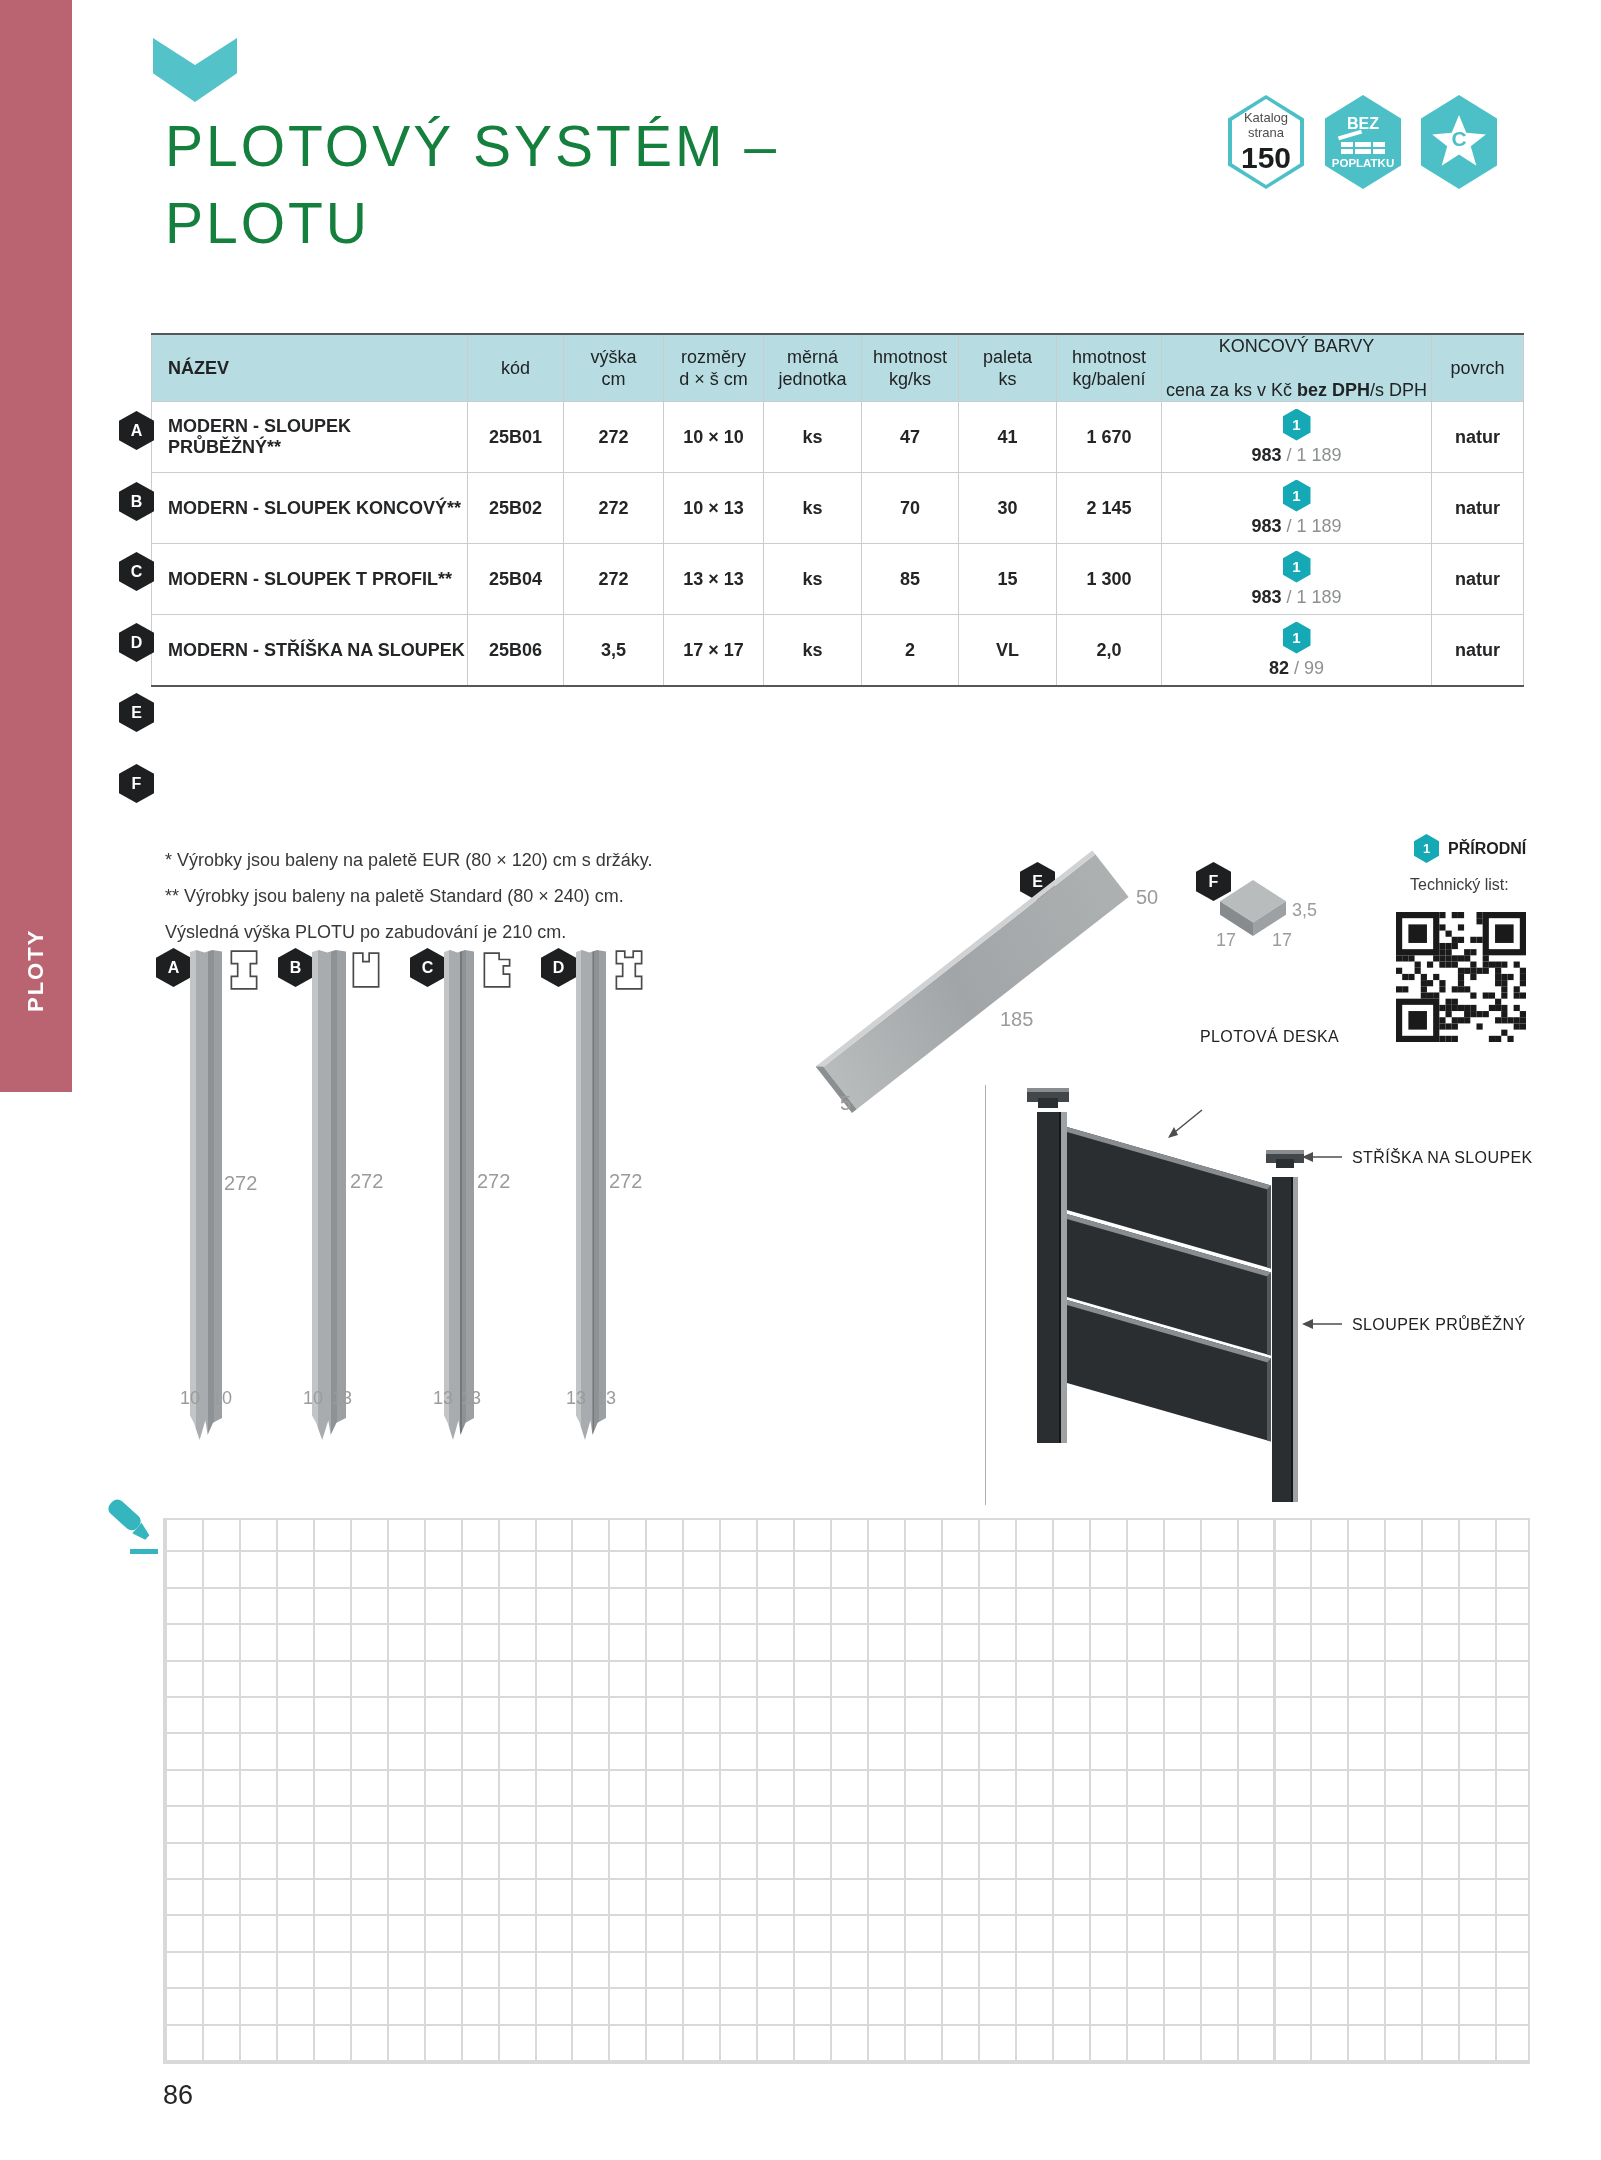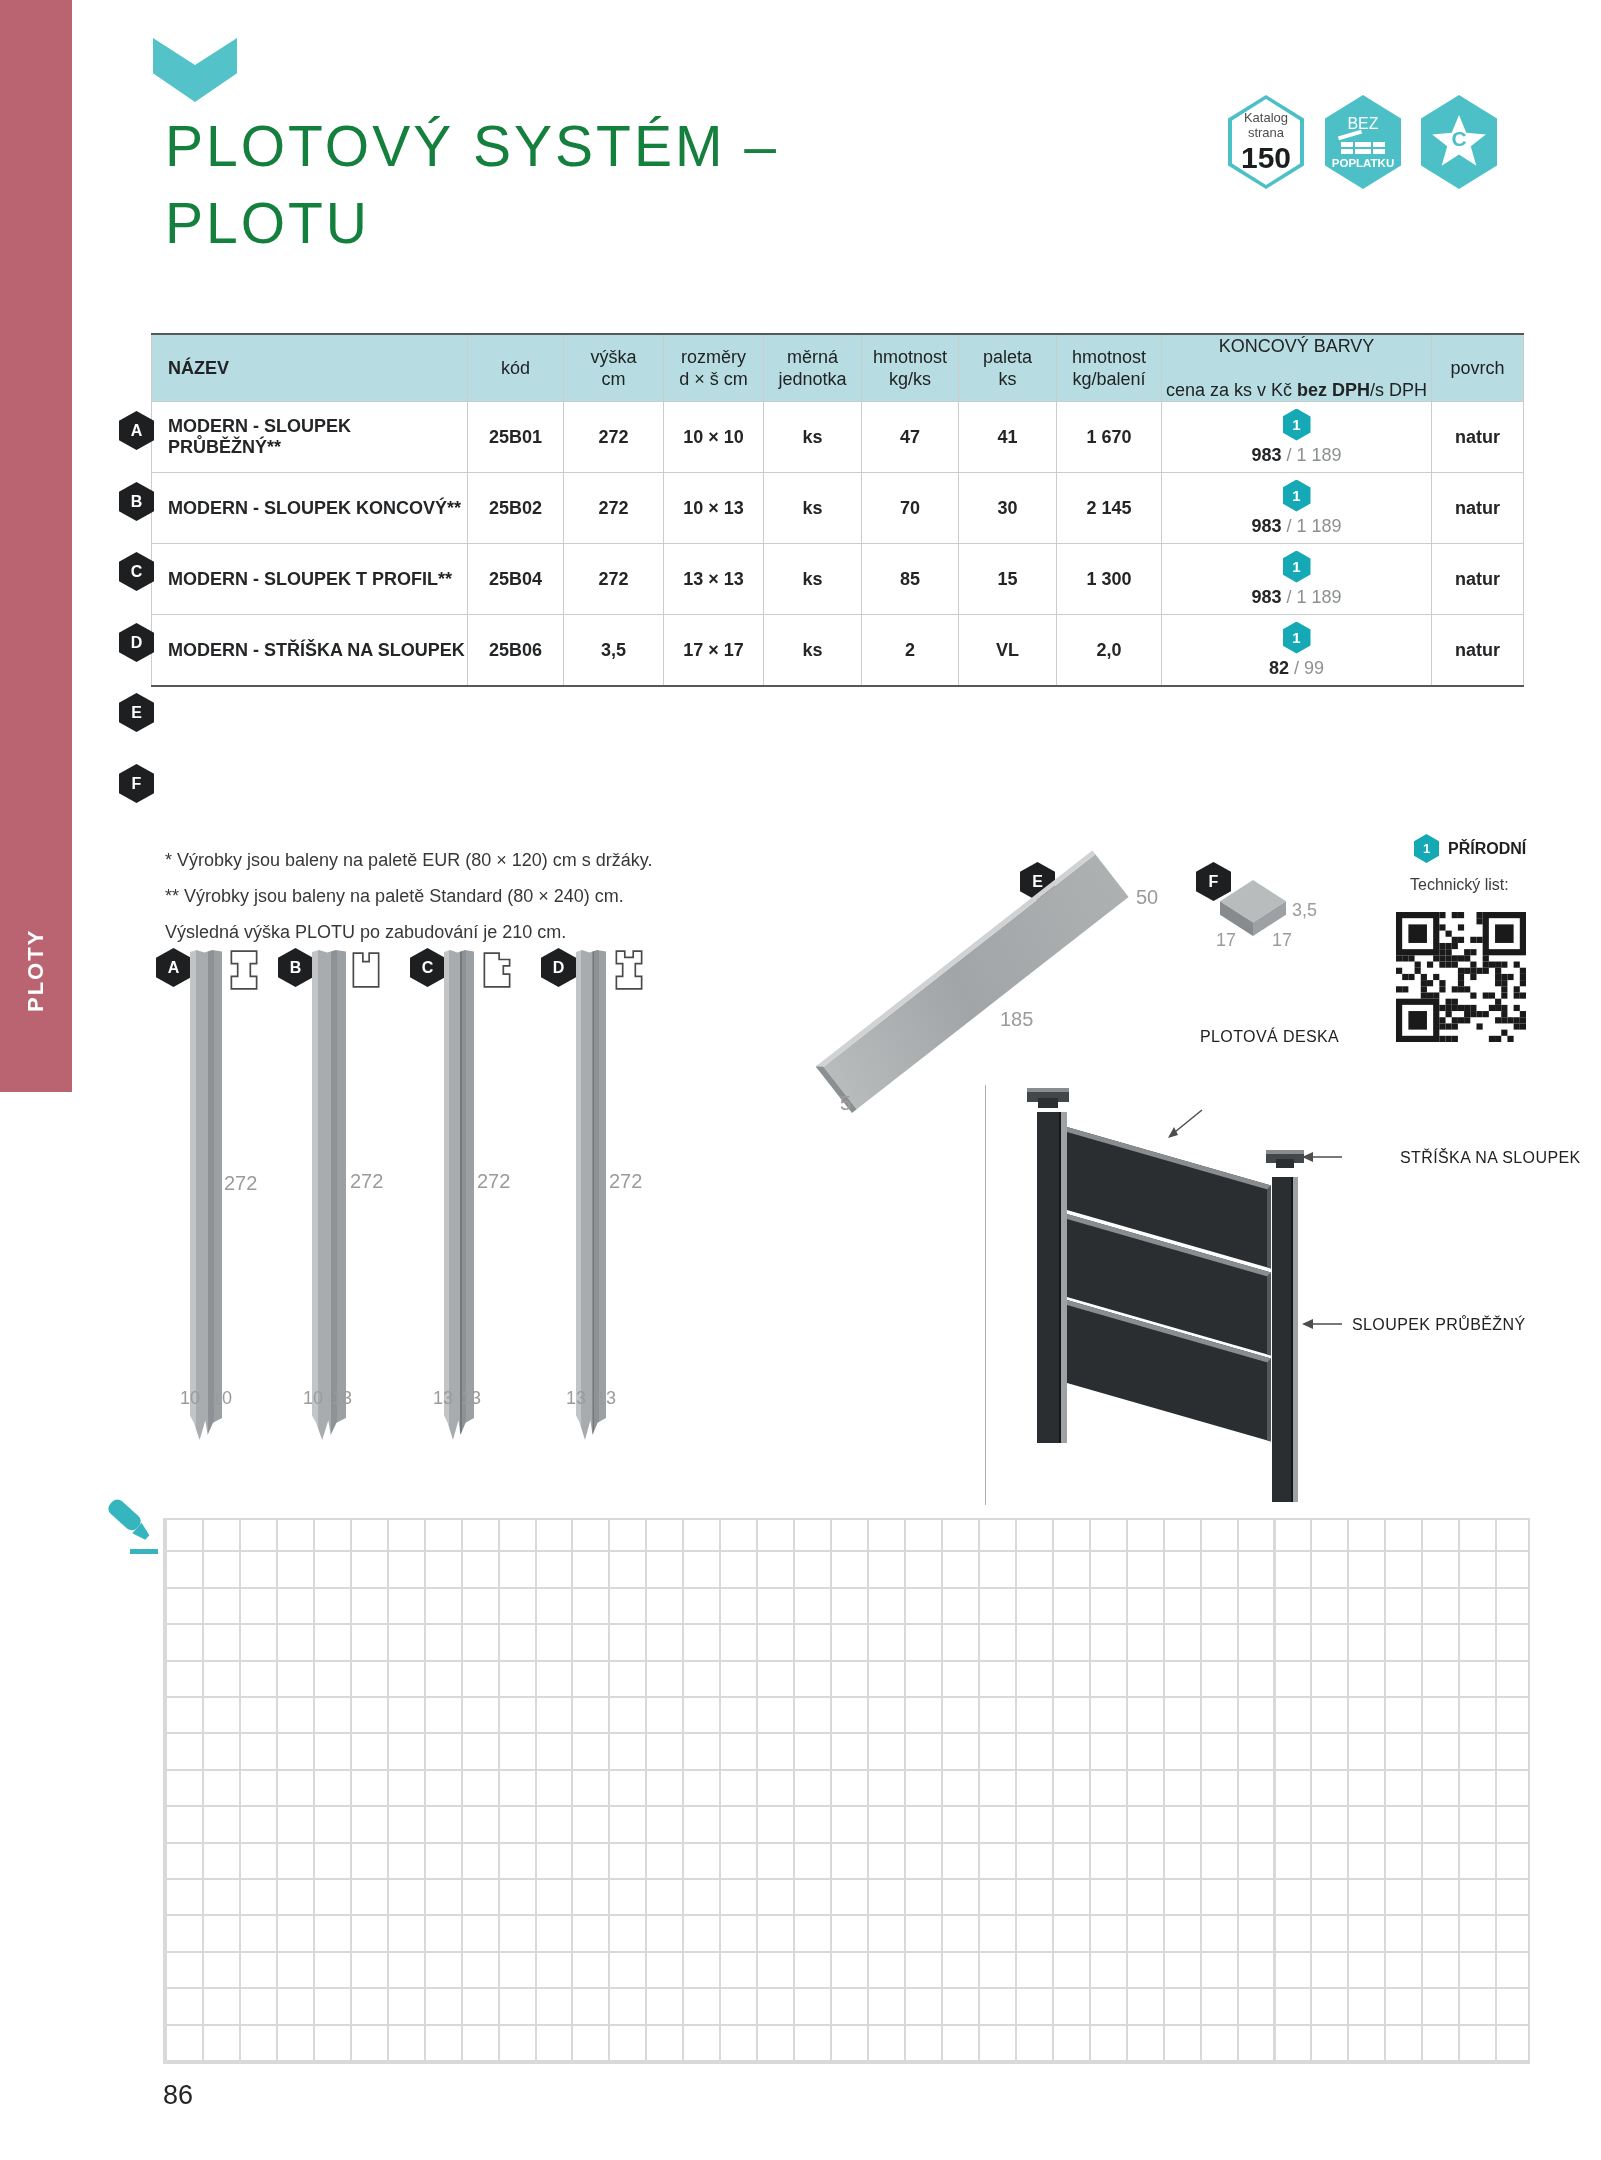--- a/index.html
+++ b/index.html
@@ -18,21 +18,21 @@
     clip-path:polygon(0 0,50% 42%,100% 0,100% 55%,50% 100%,0 55%)}
   .title{left:165px;top:108px;font-size:57px;line-height:77px;letter-spacing:3px;color:#15803d;font-weight:400}
 
   
   .hexV{clip-path:polygon(50% 0,100% 25%,100% 75%,50% 100%,0 75%,0 25%);
         display:flex;align-items:center;justify-content:center}
   .badge{width:76px;height:94px;background:#4cc0c6;flex-direction:column}
   .badge-inner{width:68px;height:86px;background:#fff;flex-direction:column}
   .badge small{font-size:13px;color:#4d4d4d;line-height:15px}
   .badge .num{font-size:30px;font-weight:bold;color:#1b1d1e;line-height:32px;margin-top:2px}
-  .nofee-top{color:#fff;font-weight:normal;font-size:16px;line-height:18px}
+  .nofee-top{color:#fff;font-weight:bold;font-size:16px;line-height:18px}
   .nofee-bot{color:#fff;font-weight:bold;font-size:11.5px;line-height:14px;margin-top:2px}
   .pallet{width:44px;height:18px;position:relative;margin-top:3px}
   .pallet .bar{position:absolute;left:0;width:44px;height:5px;
     background:linear-gradient(90deg,#fff 0 12px,transparent 12px 14px,#fff 14px 30px,transparent 30px 32px,#fff 32px 44px)}
   .pallet .lift{position:absolute;top:-3px;left:-3px;width:24px;height:4px;background:#fff;transform:rotate(-16deg)}
   .star{width:56px;height:54px;background:#fff;position:relative;
     clip-path:polygon(50% 0%,63% 33%,98% 36%,71% 58%,81% 94%,50% 73%,19% 94%,29% 58%,2% 36%,37% 33%)}
   .star span{position:absolute;left:0;top:12px;width:100%;text-align:center;color:#4cc0c6;font-weight:bold;font-size:21px}
 
   
@@ -457,21 +457,21 @@
 
 <svg class="abs" style="left:1130px;top:1080px" width="420" height="270">
   <line x1="72" y1="30" x2="40" y2="56" stroke="#4d4d4d" stroke-width="1.5"></line>
   <polygon points="38,58 48,55 44,47" fill="#4d4d4d"></polygon>
   <line x1="212" y1="77" x2="174" y2="77" stroke="#4d4d4d" stroke-width="1.5"></line>
   <polygon points="172,77 183,72 183,82" fill="#4d4d4d"></polygon>
   <line x1="212" y1="244" x2="174" y2="244" stroke="#4d4d4d" stroke-width="1.5"></line>
   <polygon points="172,244 183,239 183,249" fill="#4d4d4d"></polygon>
 </svg>
 <span class="asmlabel" style="left:1200px;top:1028px">PLOTOVÁ DESKA</span>
-<span class="asmlabel" style="left:1400px;top:1149px">STŘÍŠKA NA SLOUPEK</span>
+<span class="asmlabel" style="left:1352px;top:1149px">STŘÍŠKA NA SLOUPEK</span>
 <span class="asmlabel" style="left:1352px;top:1316px">SLOUPEK PRŮBĚŽNÝ</span>
 
 <svg class="abs" style="left:102px;top:1496px" width="62" height="64">
   <g fill="#35b6be" transform="rotate(42 26 24)">
     <rect x="2" y="14" width="36" height="17" rx="7"></rect>
     <path d="M38 17 L52 21 L52 27 L38 31 Z"></path>
   </g>
   <rect x="28" y="53" width="28" height="5" fill="#35b6be"></rect>
 </svg>
 <div class="abs grid"></div>

